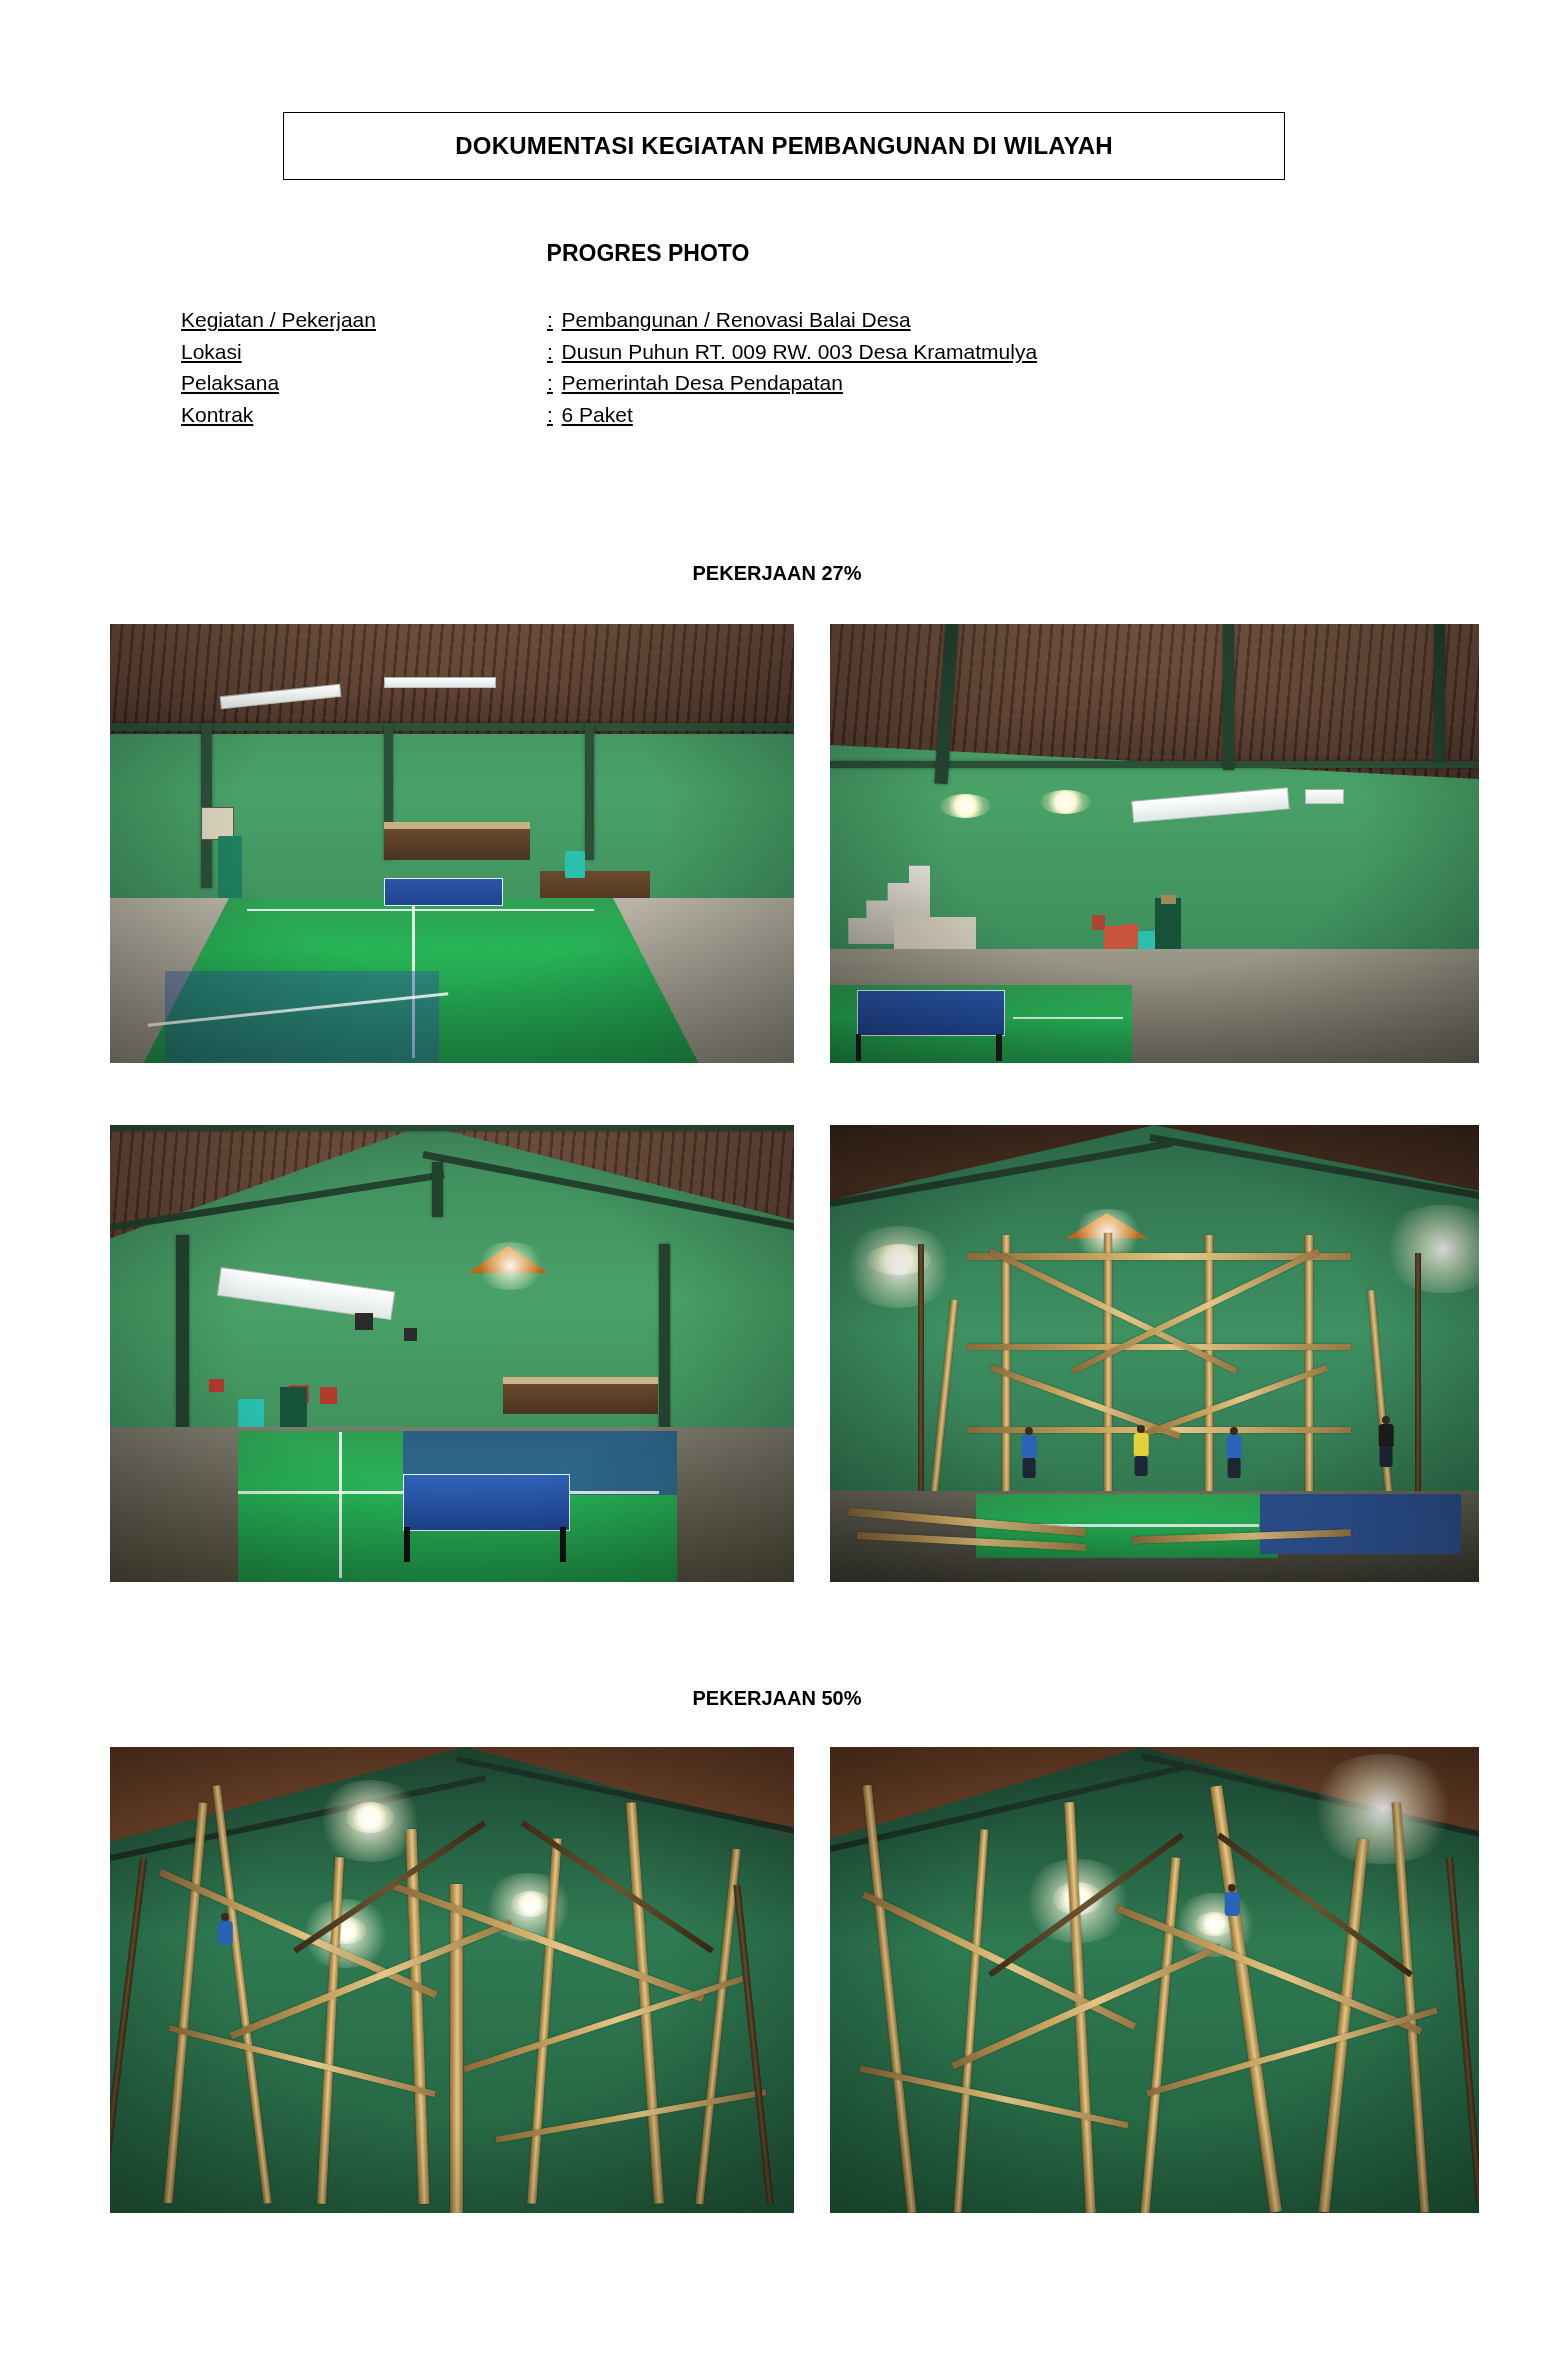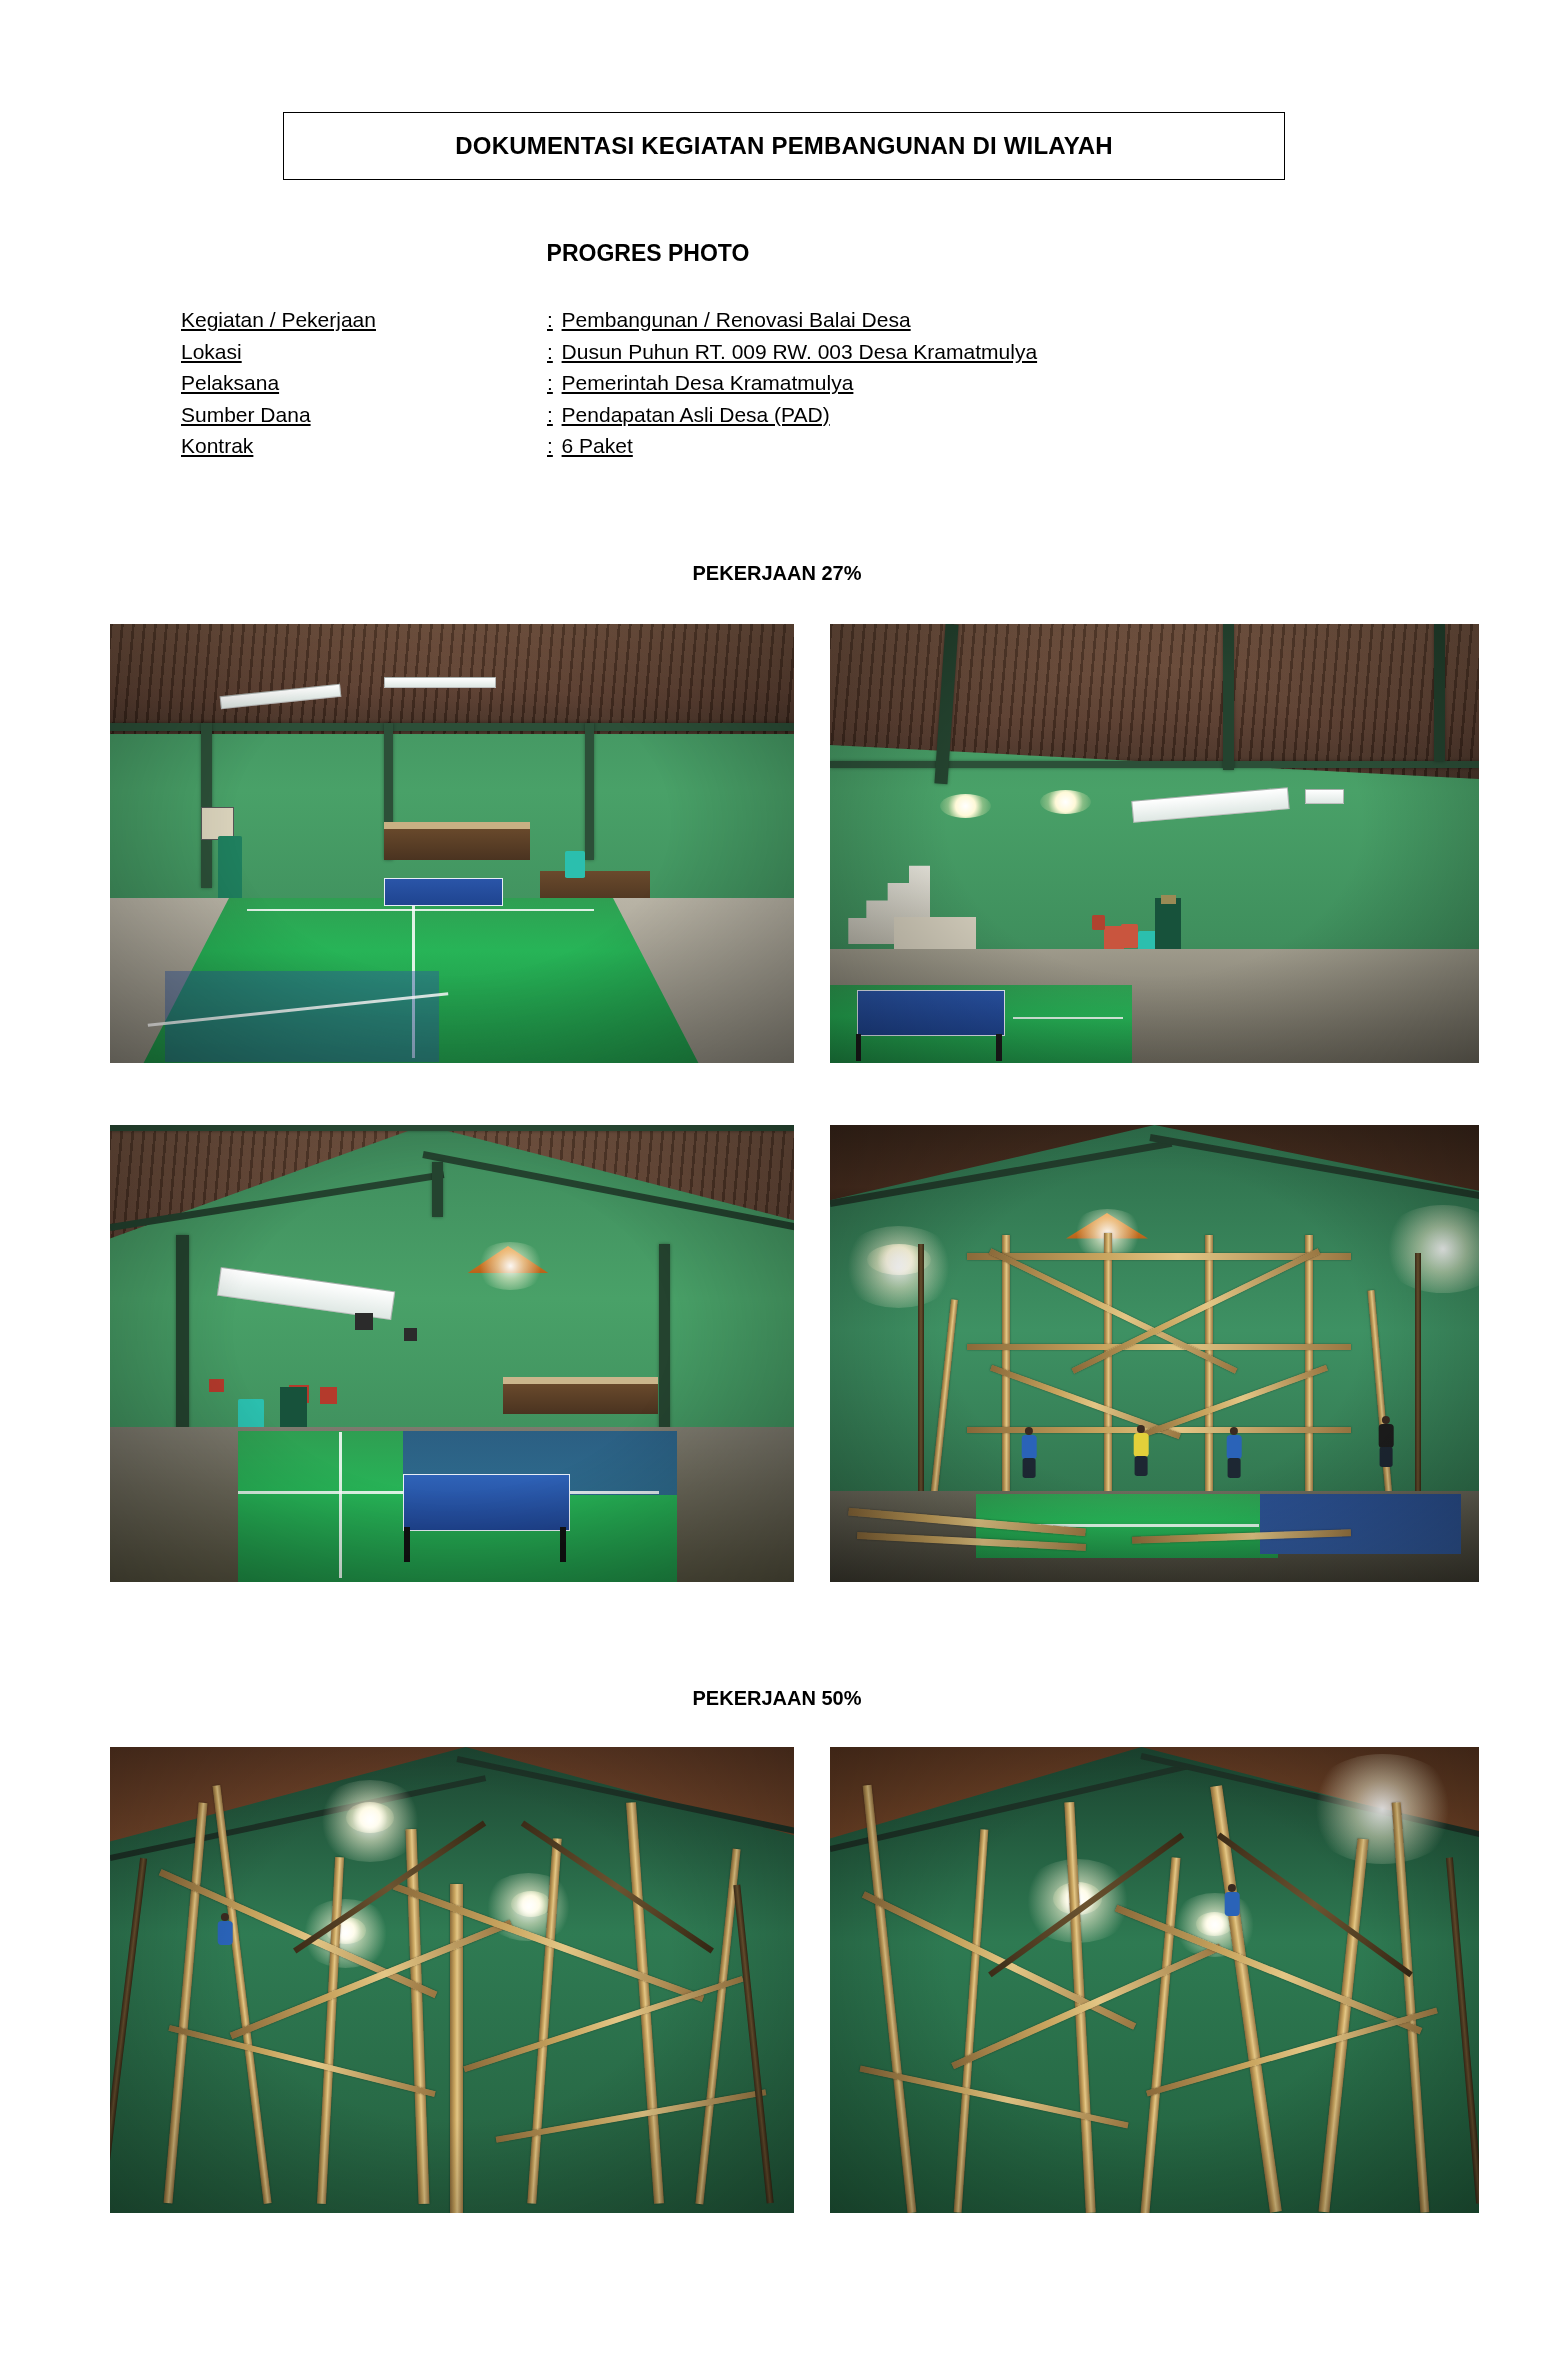--- a/index.html
+++ b/index.html
@@ -220,26 +220,21 @@
         <td class="info-value">Pembangunan / Renovasi Balai Desa</td>
       </tr>
       <tr>
         <td class="info-label">Lokasi</td>
         <td class="info-sep">:</td>
         <td class="info-value">Dusun Puhun RT. 009 RW. 003 Desa Kramatmulya</td>
       </tr>
       <tr>
         <td class="info-label">Pelaksana</td>
         <td class="info-sep">:</td>
-        <td class="info-value">Pemerintah Desa Kramatmulya</td>
-      </tr>
-      <tr>
-        <td class="info-label">Sumber Dana</td>
-        <td class="info-sep">:</td>
-        <td class="info-value">Pendapatan Asli Desa (PAD)</td>
+        <td class="info-value">Pemerintah Desa Pendapatan</td>
       </tr>
       <tr>
         <td class="info-label">Kontrak</td>
         <td class="info-sep">:</td>
         <td class="info-value">6 Paket</td>
       </tr>
     </tbody>
   </table>
 
   <div class="section-heading" id="sec-0">PEKERJAAN 27%</div>

